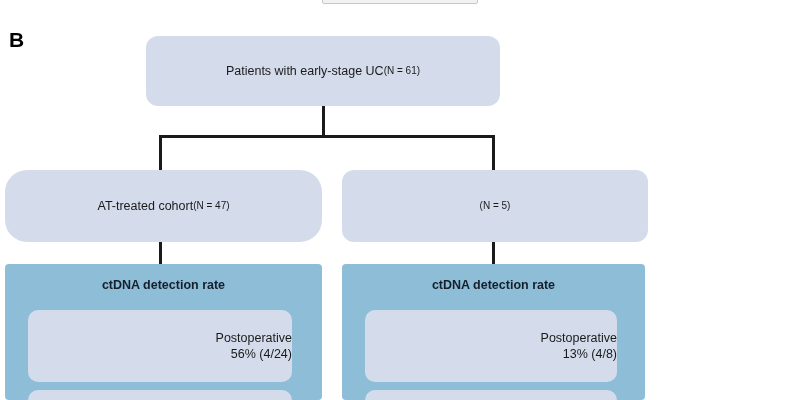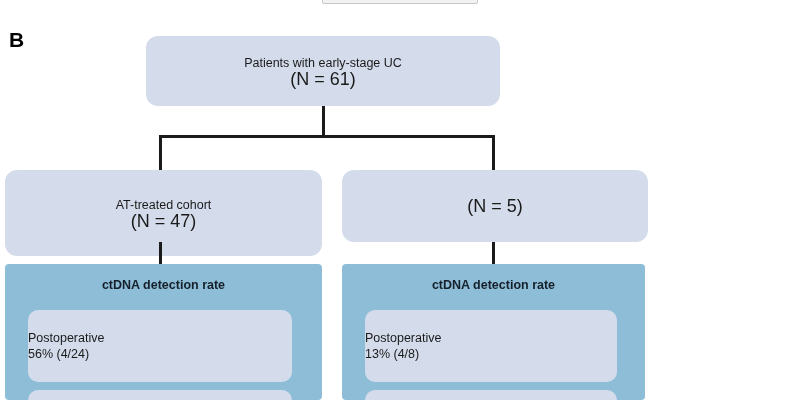--- a/index.html
+++ b/index.html
@@ -44,39 +44,39 @@
     line-height: 1;
   }
 
   
   .node {
     position: absolute;
     background: #d4dcec;
     border-radius: 12px;
     box-sizing: border-box;
     display: flex;
-    flex-direction: column;
+    flex-direction: row;
     align-items: center;
     justify-content: center;
     text-align: center;
     color: #1a1a1a;
   }
   .node .line1 {
     font-size: 12.5px;
     line-height: 16px;
     white-space: nowrap;
   }
   .node .line2 {
-    font-size: 18px;
+    font-size: 10px;
     line-height: 16px;
     white-space: nowrap;
   }
 
   #node-root   { left: 146px; top: 36px;  width: 354px; height: 70px; }
-  #node-at     { left: 5px;   top: 170px; width: 317px; height: 86px; }
+  #node-at     { left: 5px;   top: 170px; width: 317px; height: 72px; border-radius: 22px; }
   #node-obs    { left: 342px; top: 170px; width: 306px; height: 72px; }
 
   
   .conn {
     position: absolute;
     background: #1a1a1a;
   }
   #conn-stem      { left: 322px; top: 106px; width: 3px;   height: 31px; }
   #conn-hbar      { left: 159px; top: 135px; width: 336px; height: 3px; }
   #conn-drop-left { left: 159px; top: 135px; width: 3px;   height: 36px; }
@@ -107,21 +107,21 @@
     white-space: nowrap;
   }
 
   .subnode {
     position: absolute;
     background: #d4dcec;
     border-radius: 10px;
     box-sizing: border-box;
     display: flex;
     flex-direction: column;
-    align-items: flex-start;
+    align-items: flex-end;
     justify-content: center;
     text-align: center;
     color: #1a1a1a;
   }
   .subnode .line1,
   .subnode .line2 {
     font-size: 12.5px;
     line-height: 16px;
     white-space: nowrap;
   }

